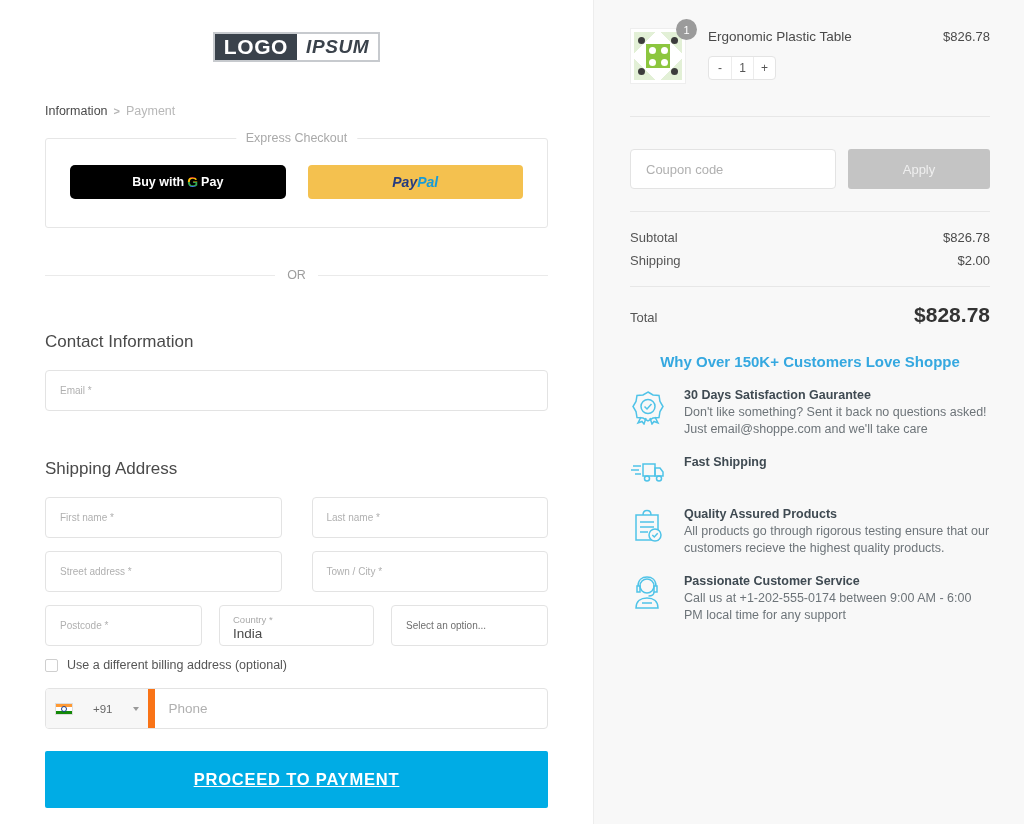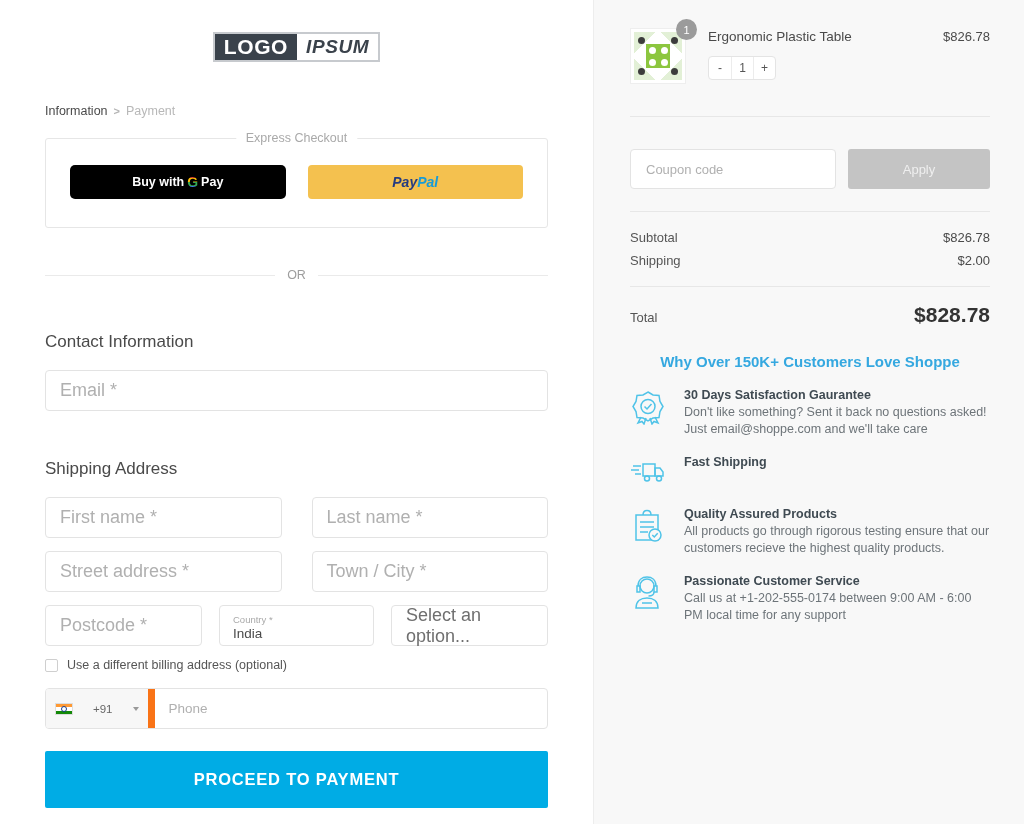--- a/index.html
+++ b/index.html
@@ -125,21 +125,21 @@
   }
   h2.section.tight { margin-top: 48px; }
 
   .field {
     border: 1px solid #e3e3e3;
     border-radius: 4px;
     background: #ffffff;
     height: 41px;
     display: flex; align-items: center;
     padding: 0 14px;
-    font-size: 18px;
+    font-size: 10px;
     color: #b0b0b0;
   }
   .row2 { display: flex; gap: 30px; margin-bottom: 13px; }
   .row2 > * { flex: 1; }
   .row3 { display: flex; gap: 17px; margin-bottom: 10px; }
   .row3 > * { flex: 1; }
 
   .field-filled {
     border: 1px solid #e3e3e3;
     border-radius: 4px;
@@ -211,20 +211,21 @@
   .proceed {
     margin-top: 22px;
     height: 57px;
     background: #00ace5;
     border-radius: 2px;
     display: flex; align-items: center; justify-content: center;
     color: #ffffff;
     font-size: 16.5px;
     font-weight: bold;
     letter-spacing: .8px;
+    text-decoration: underline;
   }
 
   
   .right {
     width: 431px;
     height: 824px;
     background: #f8f8f8;
     border-left: 1px solid #ededed;
     padding: 28px 34px 0 36px;
   }

